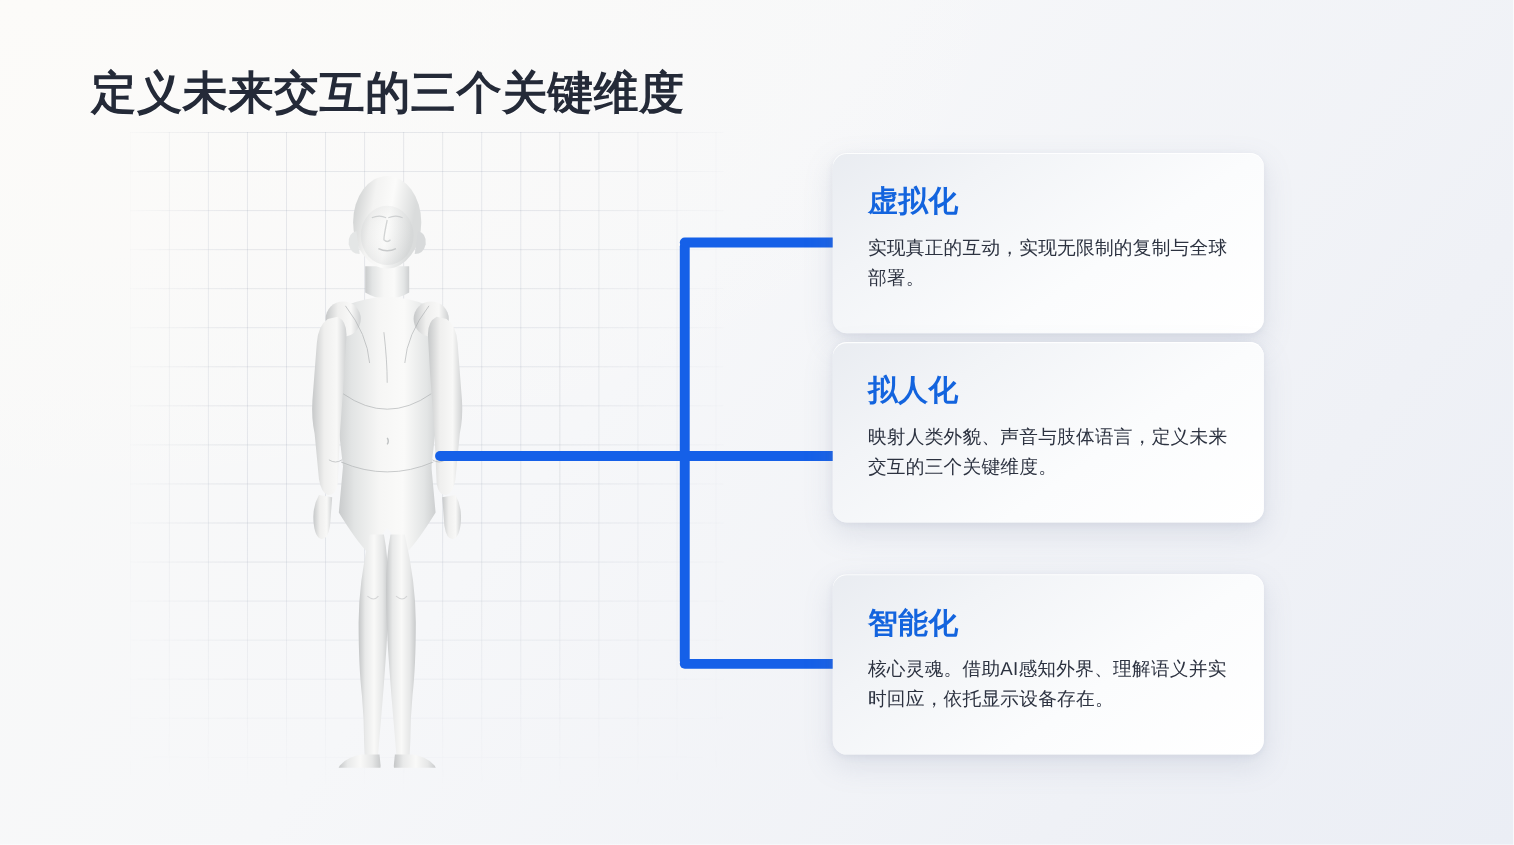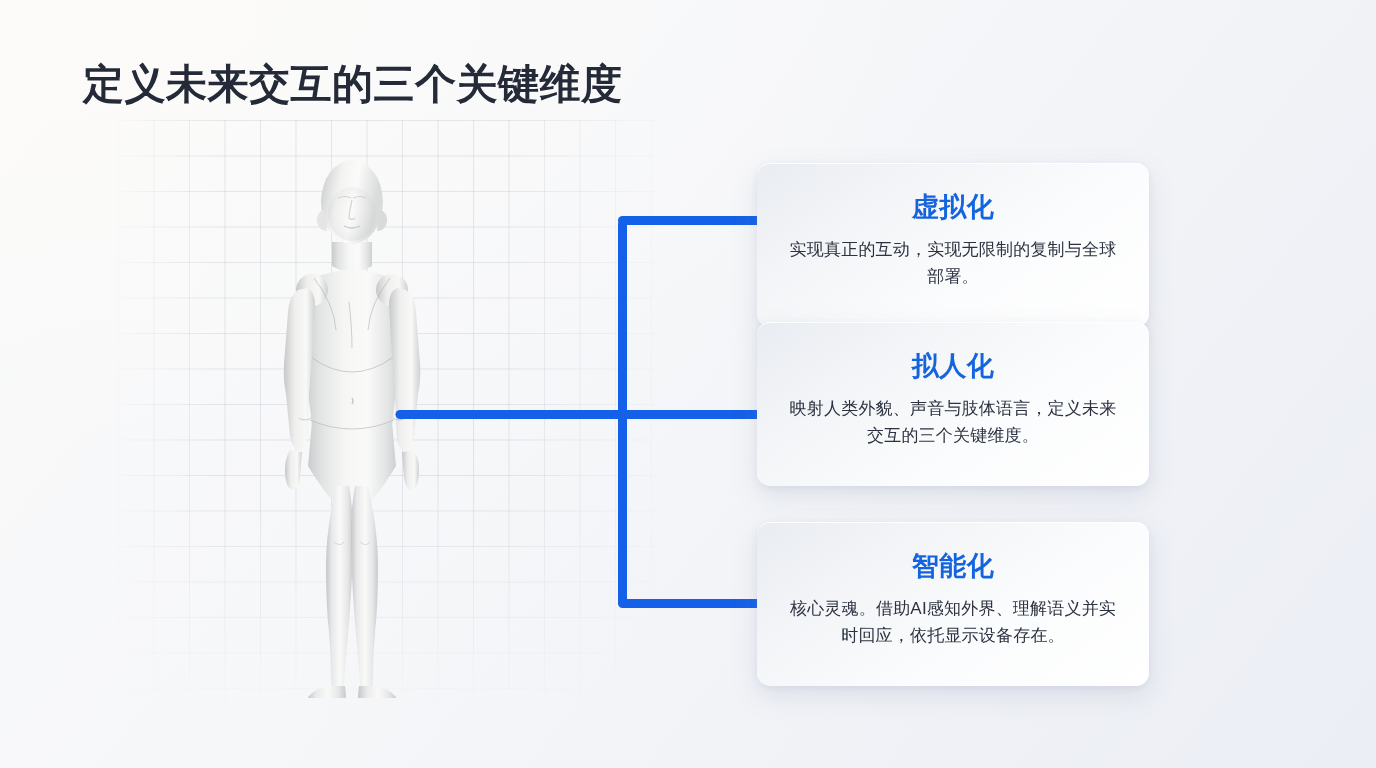--- a/index.html
+++ b/index.html
@@ -10,21 +10,20 @@
     font-family:"Liberation Sans","DejaVu Sans",sans-serif;
   }
 
   #slide {
     position:relative;
     width:1376px; height:768px;
     background:
       radial-gradient(120% 110% at 2% 0%, #FCFBF9 0%, rgba(252,251,249,0) 55%),
       linear-gradient(128deg, #FAFAF9 0%, #F6F7F9 42%, #EFF1F6 78%, #EBEEF5 100%);
     overflow:hidden;
-    text-align:center;
   }
 
   
   #grid {
     position:absolute;
     left:118px; top:120px;
     width:540px; height:600px;
     background-image:
       linear-gradient(to right, rgba(150,158,176,0.22) 1px, transparent 1px),
       linear-gradient(to bottom, rgba(150,158,176,0.22) 1px, transparent 1px);
@@ -75,22 +74,22 @@
     left:757px;
     width:392px;
     border-radius:13px;
     background:linear-gradient(145deg, #E9ECF1 0%, #F2F4F7 26%, #FBFCFD 62%, #FFFFFF 100%);
     box-shadow:
       0 10px 26px rgba(120,132,158,0.17),
       0 2px 6px rgba(120,132,158,0.10),
       inset 0 1px 0 rgba(255,255,255,0.9);
     padding:30px 32px 26px 32px;
   }
-  #card-0 { top:139px; height:164px;margin-top:24px; }
-  #card-1 { top:322px; height:164px; }
+  #card-0 { top:139px; height:164px; }
+  #card-1 { top:311px; height:164px; }
   #card-2 { top:522px; height:164px; }
 
   .card-title {
     font-size:27px;
     font-weight:700;
     color:#1364DE;
     letter-spacing:0.5px;
     line-height:1.1;
     margin-bottom:13px;
   }

